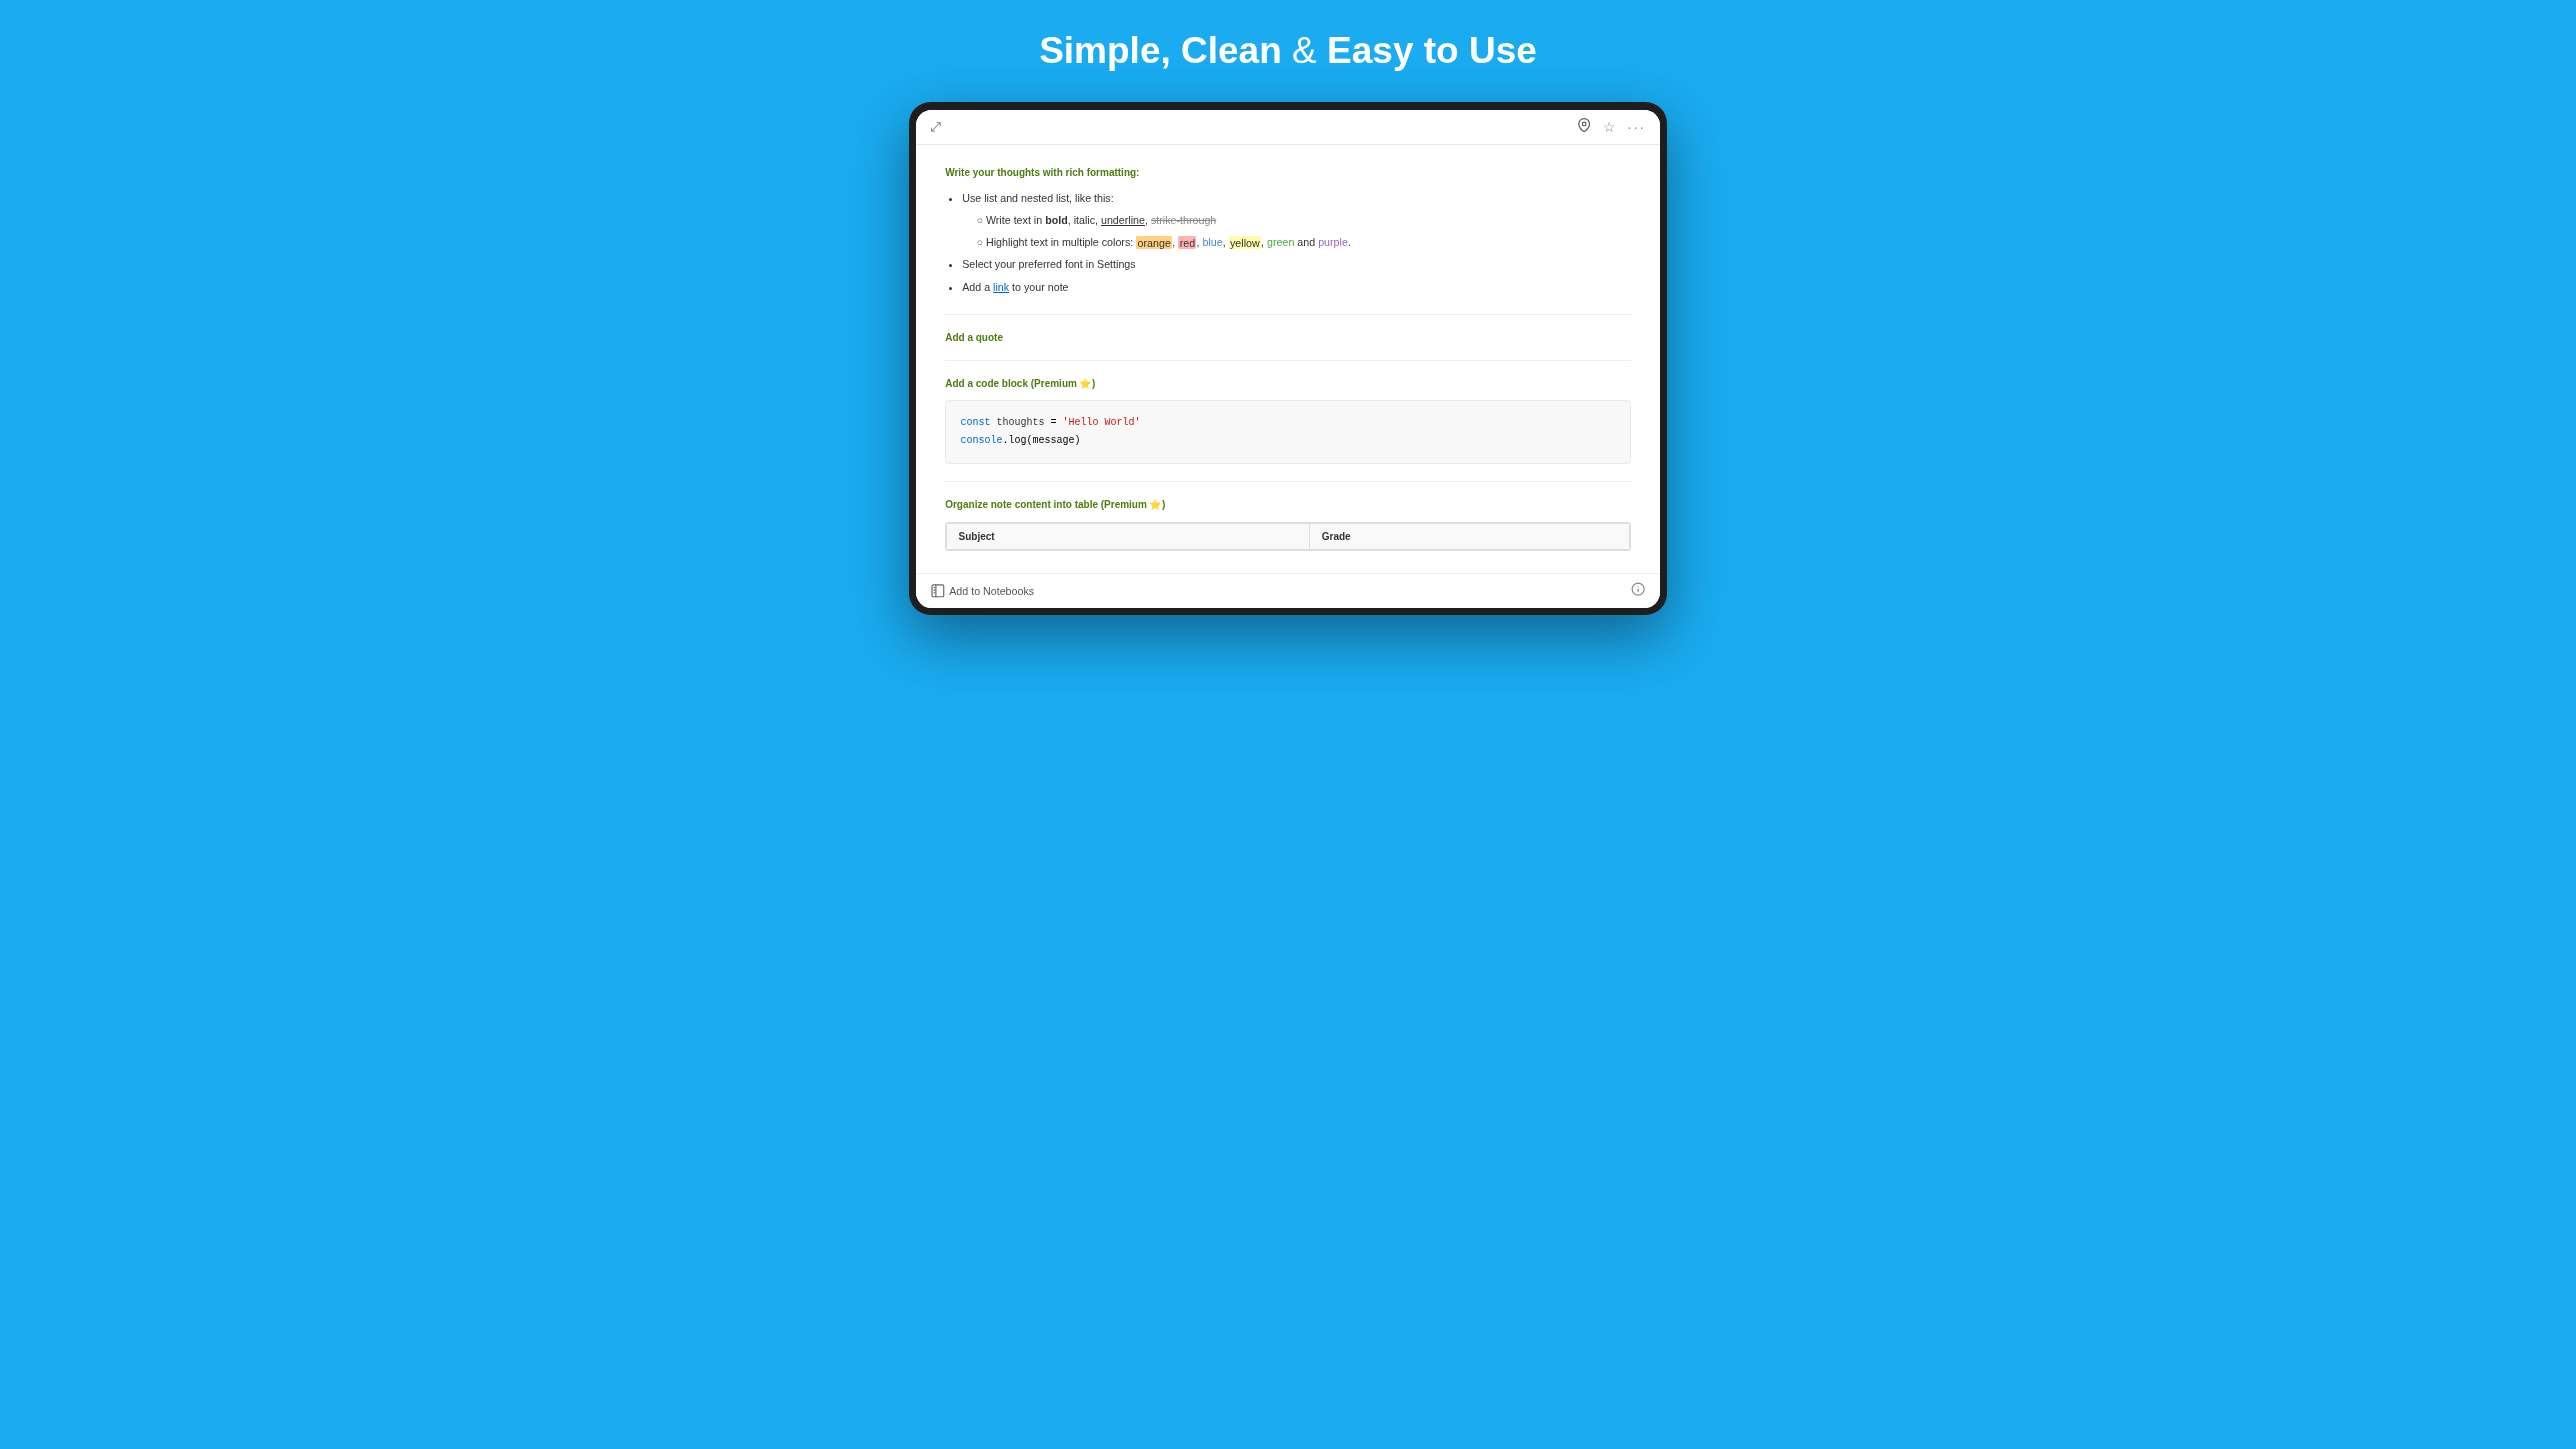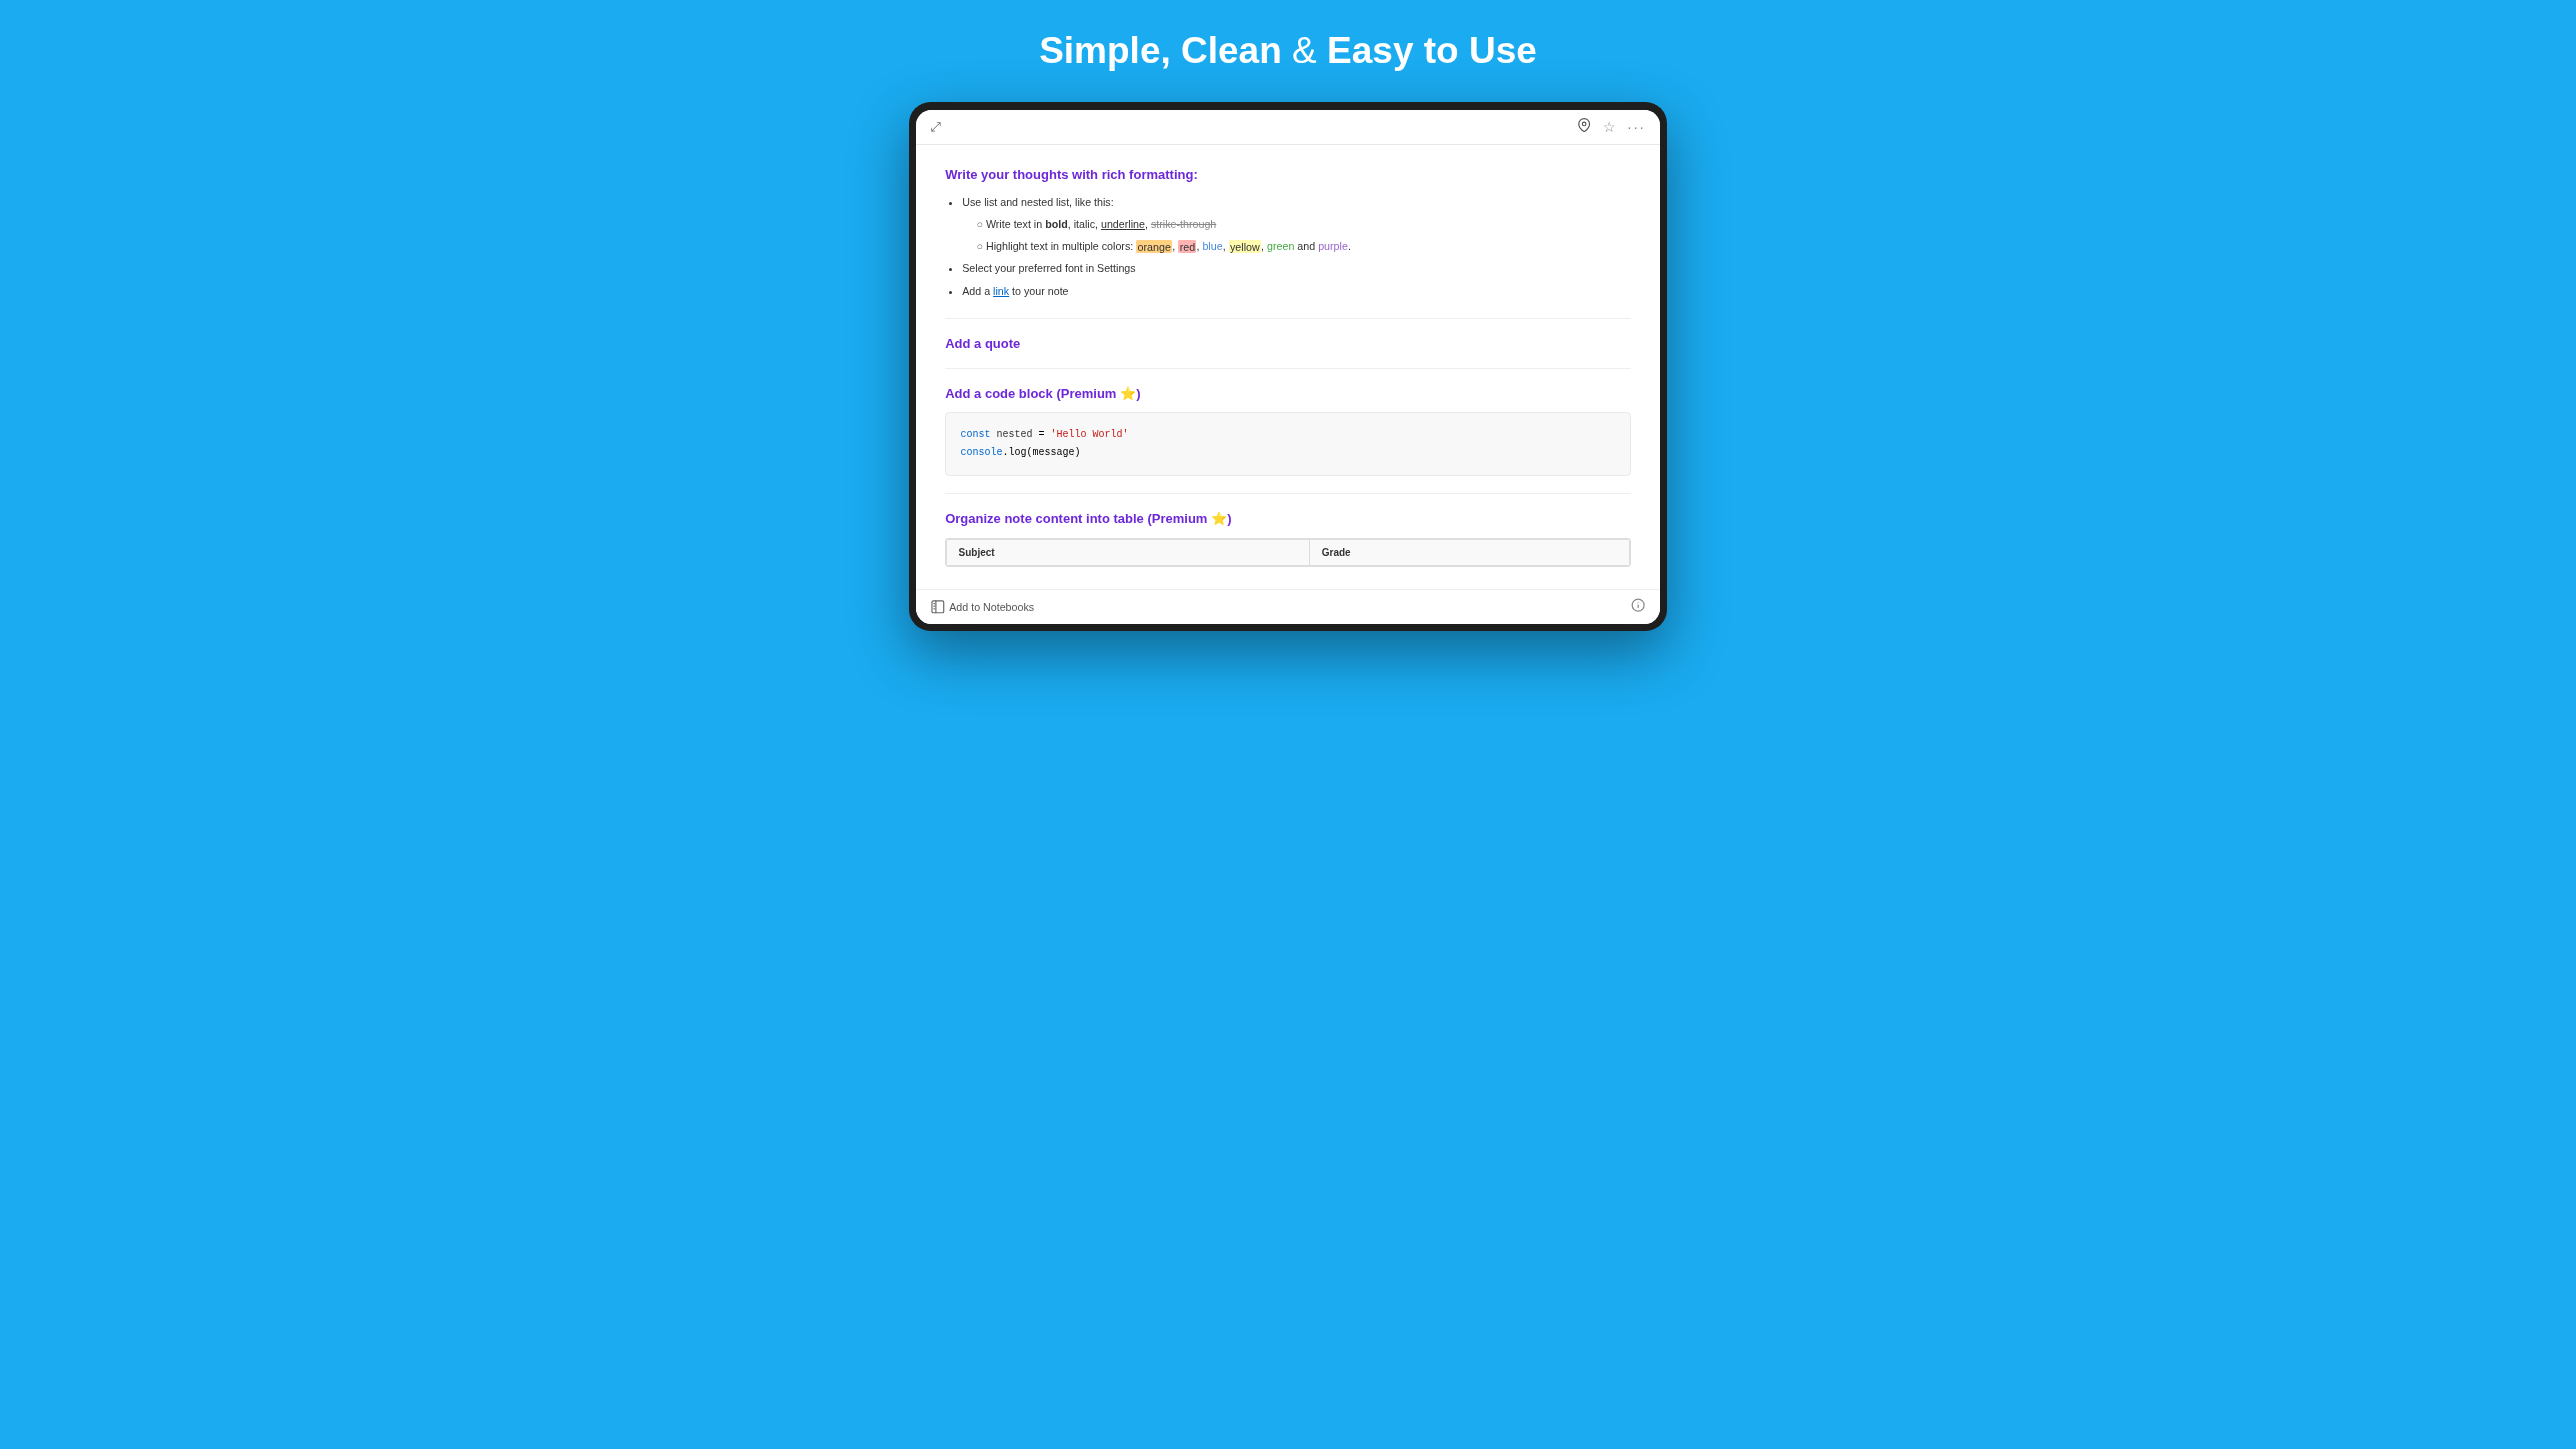--- a/index.html
+++ b/index.html
@@ -75,23 +75,23 @@
       cursor: pointer;
     }
 
     .content-area {
       flex: 1;
       padding: 21.5px 29px 57px 29px;
       overflow-y: auto;
     }
 
     .section-heading {
-      font-size: 13px;
+      font-size: 10px;
       font-weight: 700;
-      color: #6d28d9;
+      color: #4d7c0f;
       margin-bottom: 11.4px;
     }
 
     .formatting-list {
       list-style: disc;
       padding-left: 17px;
       color: #333;
       font-size: 10.7px;
       line-height: 1.8;
       margin-bottom: 14.3px;
@@ -282,21 +282,21 @@
 
       <h2 class="section-heading">Add a quote</h2>
 
 
       <hr class="section-divider">
 
       <h2 class="section-heading">Add a code block (Premium ⭐)</h2>
 
       <div class="code-block">
         <div>
-          <span class="code-keyword">const</span><span class="code-variable"> nested</span><span> = </span><span class="code-string">'Hello World'</span>
+          <span class="code-keyword">const</span><span class="code-variable"> thoughts</span><span> = </span><span class="code-string">'Hello World'</span>
         </div>
         <div>
           <span class="code-method">console</span><span>.log(message)</span>
         </div>
       </div>
 
       <hr class="section-divider">
 
       <h2 class="section-heading">Organize note content into table (Premium ⭐)</h2>
 

